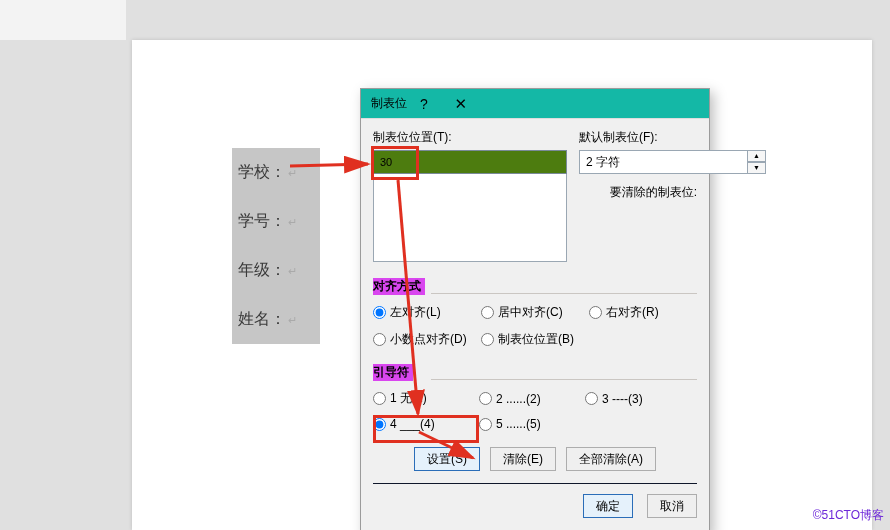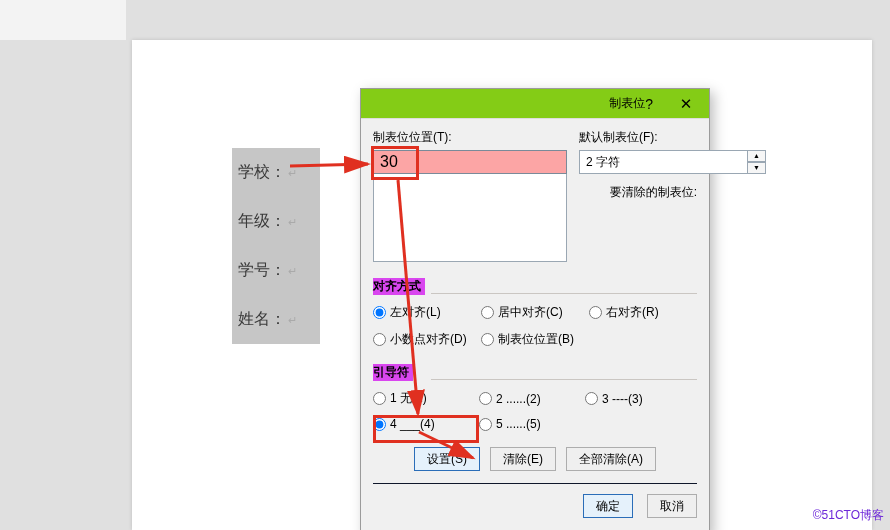--- a/index.html
+++ b/index.html
@@ -13,33 +13,33 @@
 .sel-block { position:absolute; left:232px; top:148px; width:88px; line-height:40px; }
 .sel-block .row { background:#c6c6c6; color:#3a3a3a; font-size:16px; padding:4px 6px; margin-bottom:0; font-family: SimSun, serif; }
 .sel-block .pm { color:#aaa; font-size:11px; margin-left:2px; }
 
 
 .dialog {
   position:absolute; left:360px; top:88px; width:350px;
   background:#f0f0f0; border:1px solid #9b9b9b;
   box-shadow:4px 4px 12px rgba(0,0,0,.25);
 }
-.titlebar { height:30px; display:flex; align-items:center; justify-content:flex-end;
-  padding:0 6px 0 10px; font-size:12px; background:#84cc16; border-bottom:1px solid #ddd; }
+.titlebar { height:30px; display:flex; align-items:center; justify-content:flex-start;
+  padding:0 6px 0 10px; font-size:12px; background:#14b8a6; border-bottom:1px solid #ddd;gap:13px; }
 .titlebar-controls { display:flex; align-items:center; gap:16px; font-size:14px; }
 .tb-close { width:34px; text-align:center; font-size:15px; }
 .dlg-body { padding:10px 12px 16px 12px; font-size:12px; }
 
 .row1 { display:flex; gap:12px; }
 .col-left { flex:1; }
 .col-right { width:118px; }
 
 .lbl { font-size:12px; margin-bottom:4px; display:block; }
 
-.tab-input { width:100%; height:24px; border:1px solid #7a8a99; padding:0 6px; font-size:16px; background:#fca5a5; }
+.tab-input { width:100%; height:24px; border:1px solid #7a8a99; padding:0 6px; font-size:11px; background:#4d7c0f; }
 .tab-list { width:100%; height:88px; border:1px solid #9aa7b3; border-top:none; background:#fff; }
 .spin-wrap { display:flex; }
 .spin-input { flex:1; height:24px; border:1px solid #9aa7b3; padding:0 6px; font-size:12px; background:#fff; }
 .spin-btns { display:flex; flex-direction:column; }
 .spin-btns button { width:18px; height:12px; border:1px solid #9aa7b3; border-left:none; background:#f6f6f6; font-size:7px; line-height:8px; padding:0; }
 .clear-label { font-size:12px; text-align:right; margin-top:10px; }
 
 hr.sep { border:none; border-top:1px solid #cac6c2; margin:6px 0 6px 58px; }
 .section-head { font-size:12px; margin-top:8px; background:#d946ef; padding-right:4px; position:relative; top:8px; display:inline-block;font-weight:bold; }
 
@@ -66,22 +66,22 @@
 .wm { position:absolute; right:6px; bottom:6px; color:#6d28d9; font-size:12px; }
 </style>
 </head>
 <body>
 
 <div class="gutter-left"></div>
 <div class="doc-bg"></div>
 
 <div class="sel-block">
   <div class="row"><span>学校：</span><span class="pm">↵</span></div>
+  <div class="row"><span>学号：</span><span class="pm">↵</span></div>
   <div class="row"><span>年级：</span><span class="pm">↵</span></div>
-  <div class="row"><span>学号：</span><span class="pm">↵</span></div>
   <div class="row"><span>姓名：</span><span class="pm">↵</span></div>
 </div>
 
 <div class="dialog">
   <div class="titlebar">
     <span>制表位</span>
     <div class="titlebar-controls">
       <span>?</span>
       <span class="tb-close">✕</span>
     </div>

